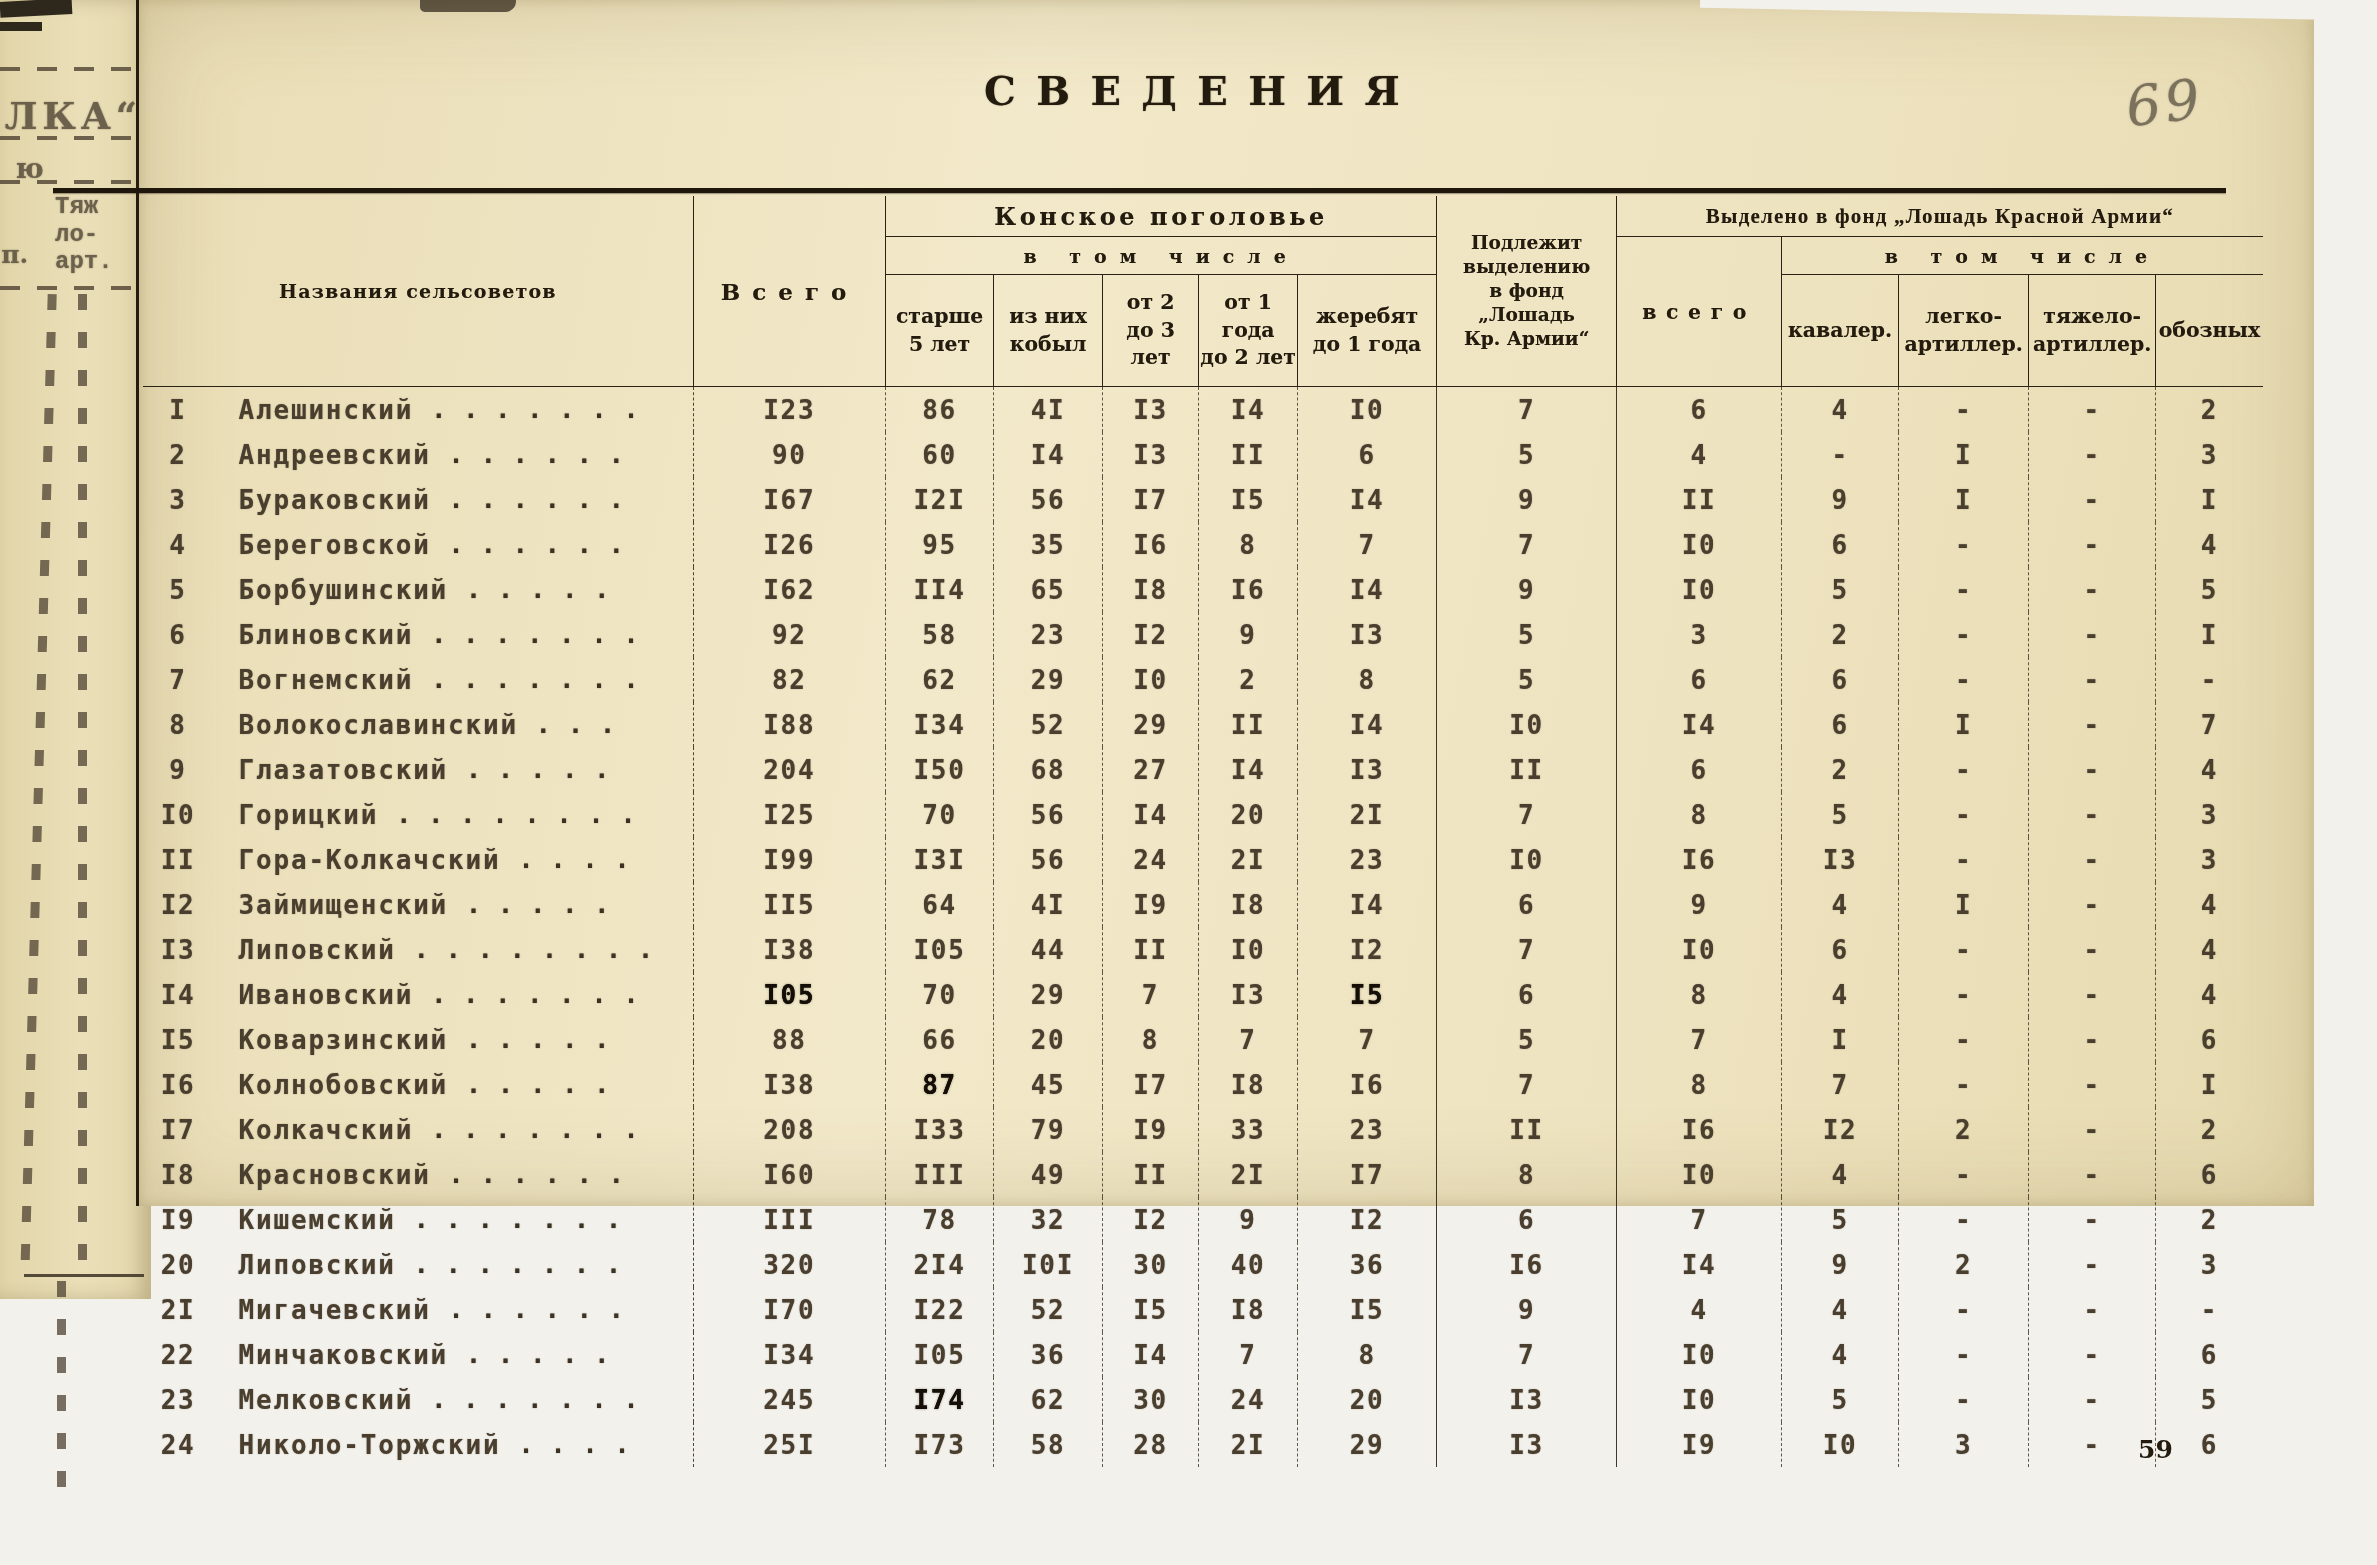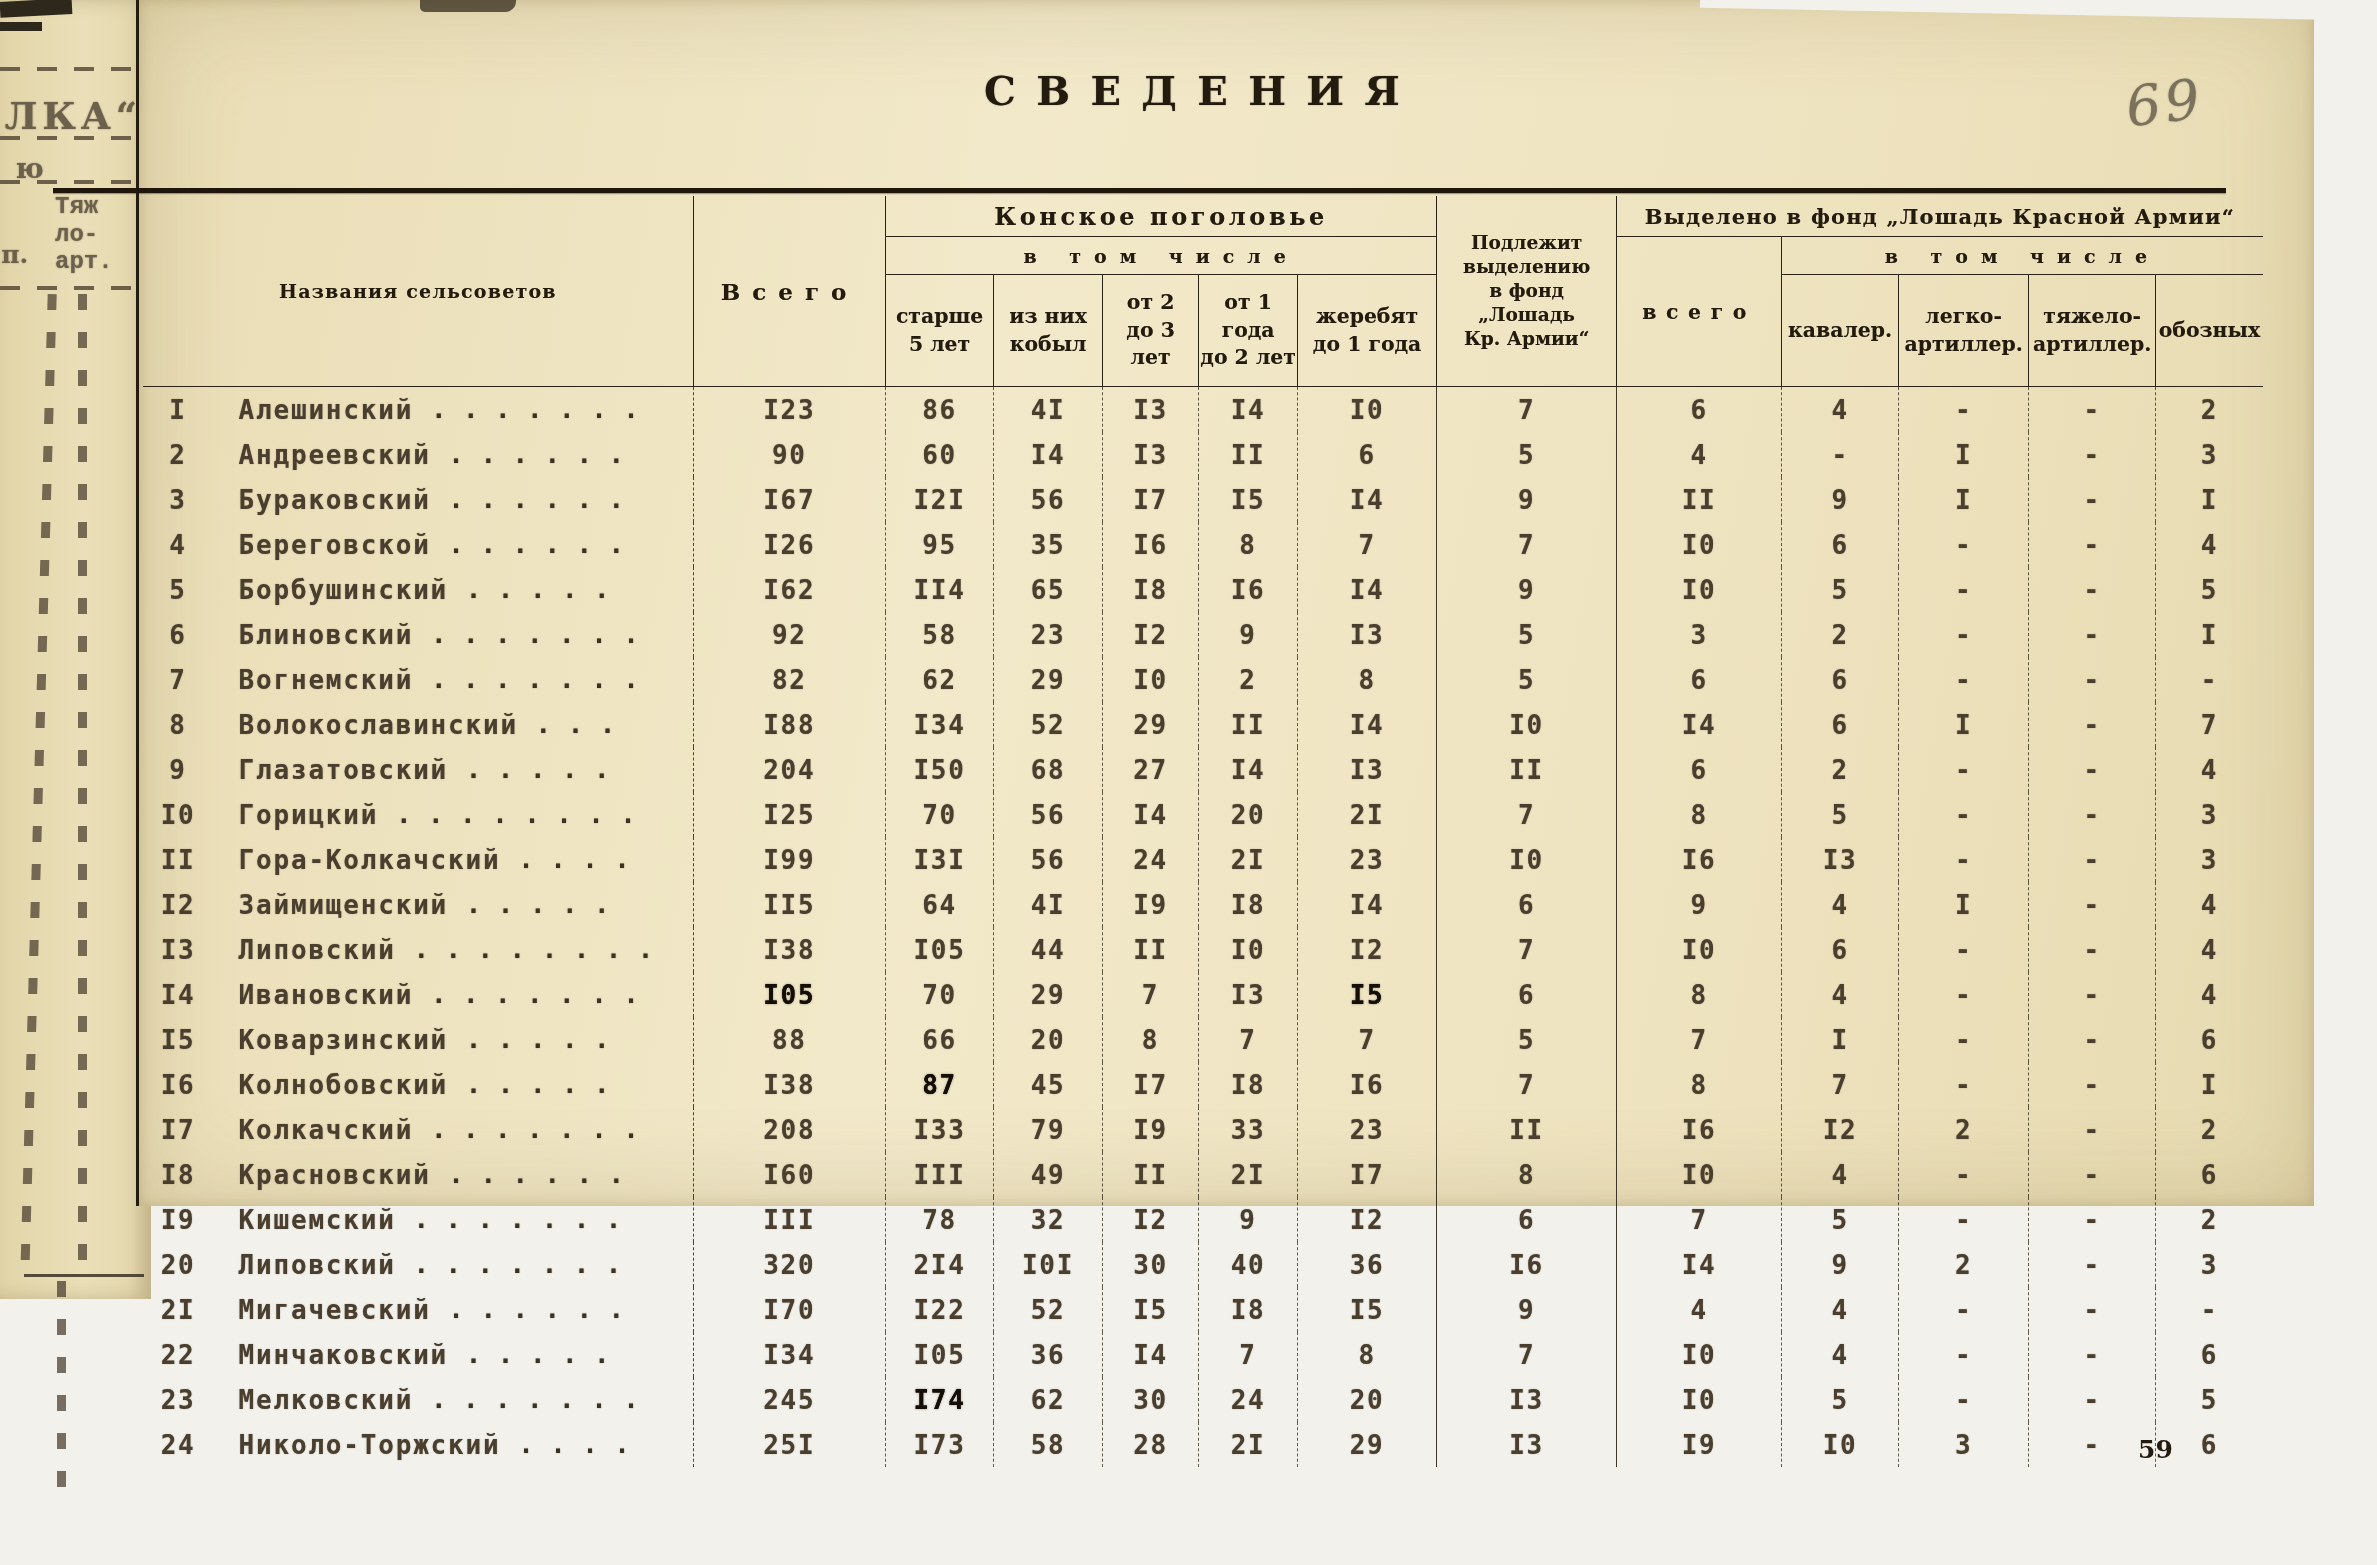--- a/index.html
+++ b/index.html
@@ -97,21 +97,21 @@
   .b-r-solid{border-right:1.2px solid var(--line);}
   .b-r-strong{border-right:1.8px solid var(--line);}
   .b-b{border-bottom:1.2px solid var(--line);}
   .b-b-strong{border-bottom:1.8px solid var(--line);}
   .fs-name{font-size:19px;letter-spacing:1.2px;}
   .fs-total{font-size:23px;letter-spacing:12px;}
   .fs-group{font-size:24px;letter-spacing:3.6px;}
   .fs-incl{font-size:19px;letter-spacing:13px;}
   .fs-sub{font-size:20.4px;line-height:1.35;}
   .fs-subject{font-size:18.6px;line-height:1.3;}
-  .fs-alloc{font-size:21px;letter-spacing:1.2px;}
+  .fs-alloc{font-size:21px;letter-spacing:1.2px;font-family:Liberation Serif, serif;}
   .fs-vsego2{font-size:20.4px;letter-spacing:9.6px;}
 
   tbody td{
     height:45px;vertical-align:middle;text-align:center;
     font-family:"DejaVu Sans Mono",monospace;
     font-size:26px;font-weight:600;letter-spacing:1.8px;
     color:var(--ink-typed);
     text-shadow:0 0 1.2px rgba(74,63,46,.55);
     border-right:1.2px dashed rgba(46,37,22,.75);
   }

